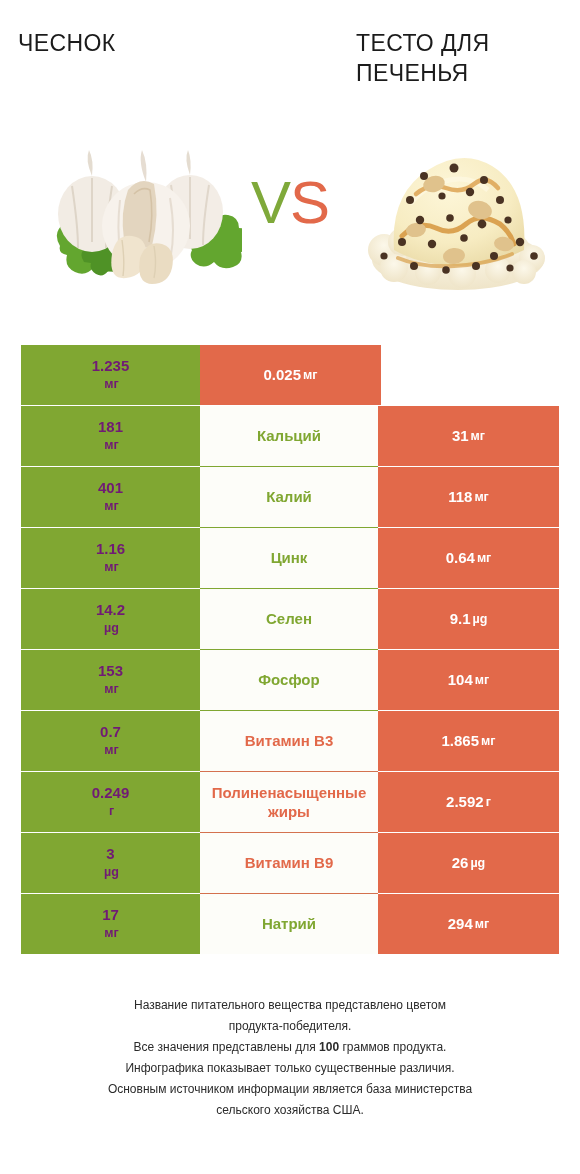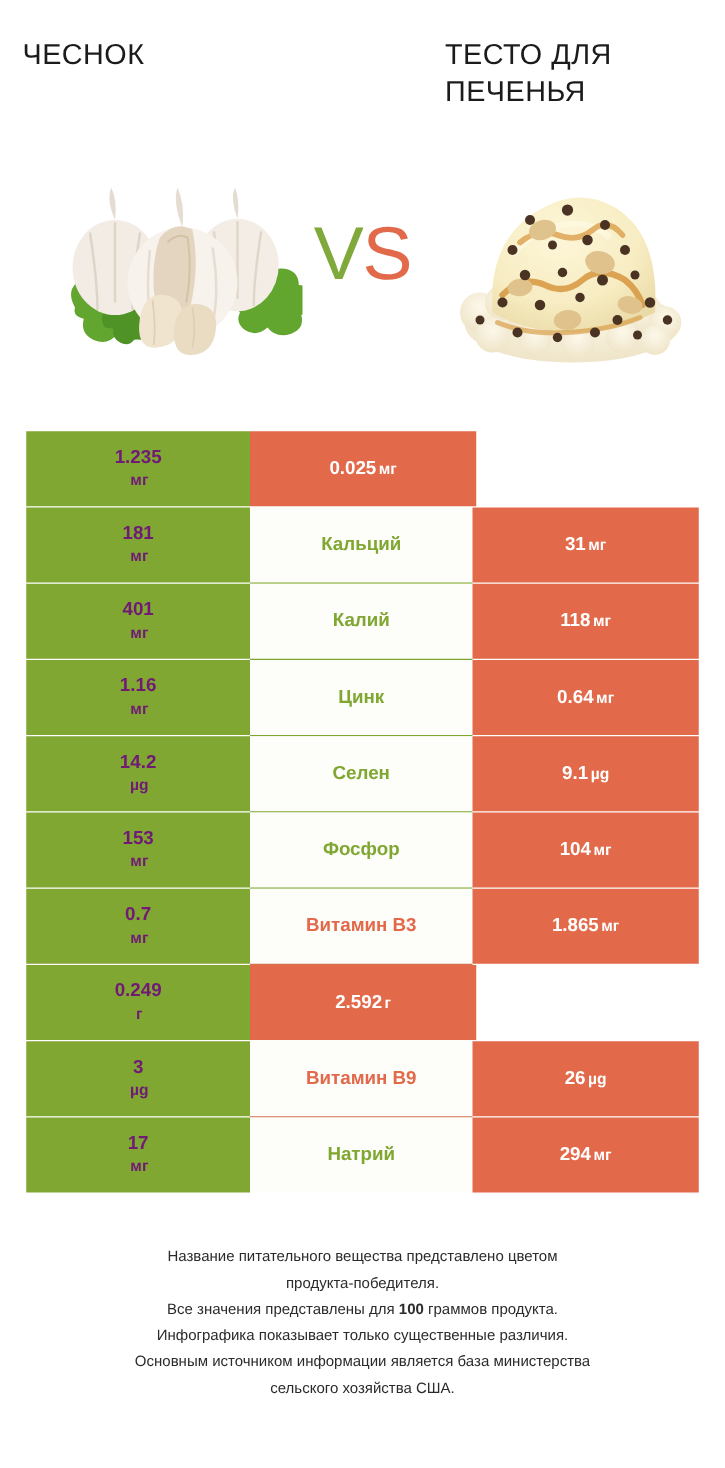--- a/index.html
+++ b/index.html
@@ -350,20 +350,21 @@
         <div class="cell cell-right">
           <span>1.865</span>
           <span class="unit">мг</span>
         </div>
       </div>
       <div class="row">
         <div class="cell cell-left">
           <span>0.249</span>
           <span class="unit">г</span>
         </div>
+        <div class="cell cell-mid orange wrap">Полиненасыщенные жиры</div>
         <div class="cell cell-right">
           <span>2.592</span>
           <span class="unit">г</span>
         </div>
       </div>
       <div class="row">
         <div class="cell cell-left">
           <span>3</span>
           <span class="unit">µg</span>
         </div>

